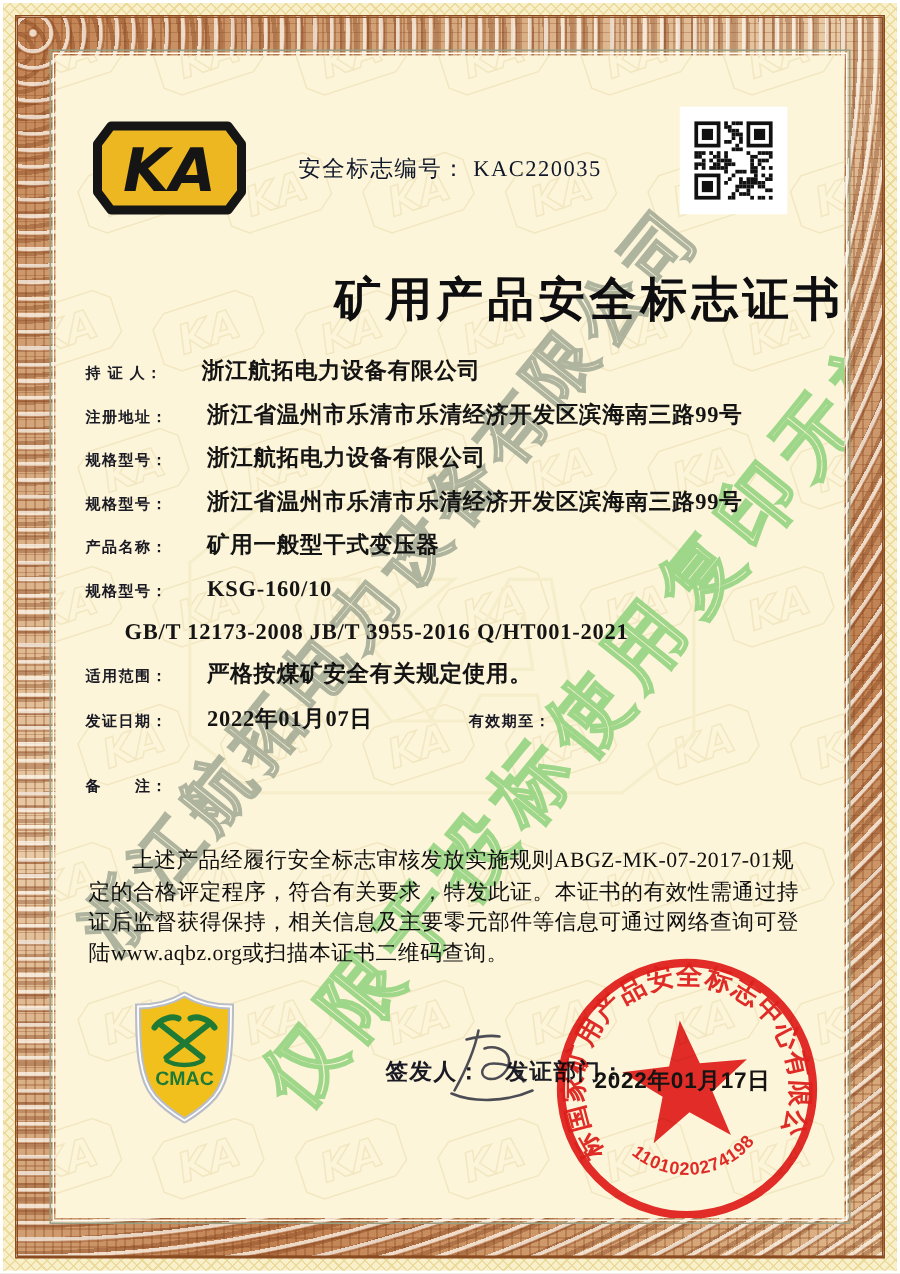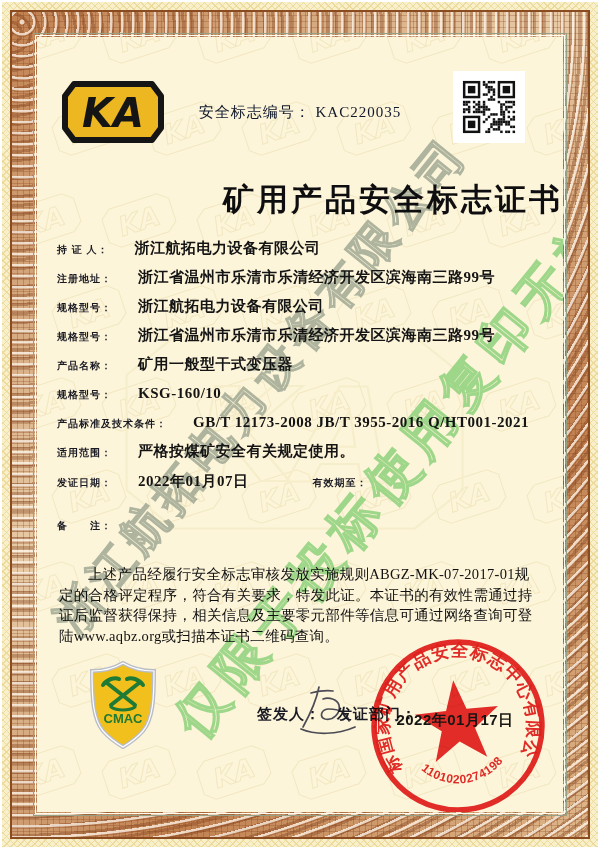--- a/index.html
+++ b/index.html
@@ -323,21 +323,20 @@
       </div>
       <div class="row">
         <span class="lab">产品名称：</span>
         <span class="val">矿用一般型干式变压器</span>
       </div>
       <div class="row">
         <span class="lab">规格型号：</span>
         <span class="val">KSG-160/10</span>
       </div>
       <div class="row row-std">
-        <span class="lab">产品标准及技术条件：</span>
         <span class="val">GB/T 12173-2008 JB/T 3955-2016 Q/HT001-2021</span>
       </div>
       <div class="row">
         <span class="lab">适用范围：</span>
         <span class="val">严格按煤矿安全有关规定使用。</span>
       </div>
       <div class="row row-dates">
         <span class="lab">发证日期：</span>
         <span class="val">2022年01月07日</span>
         <span class="pair2">

